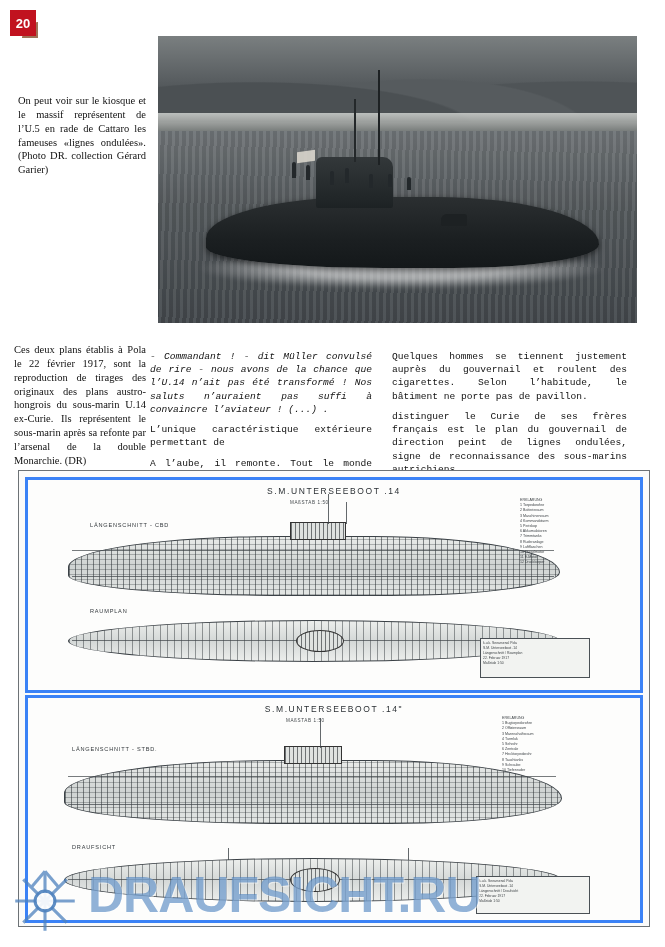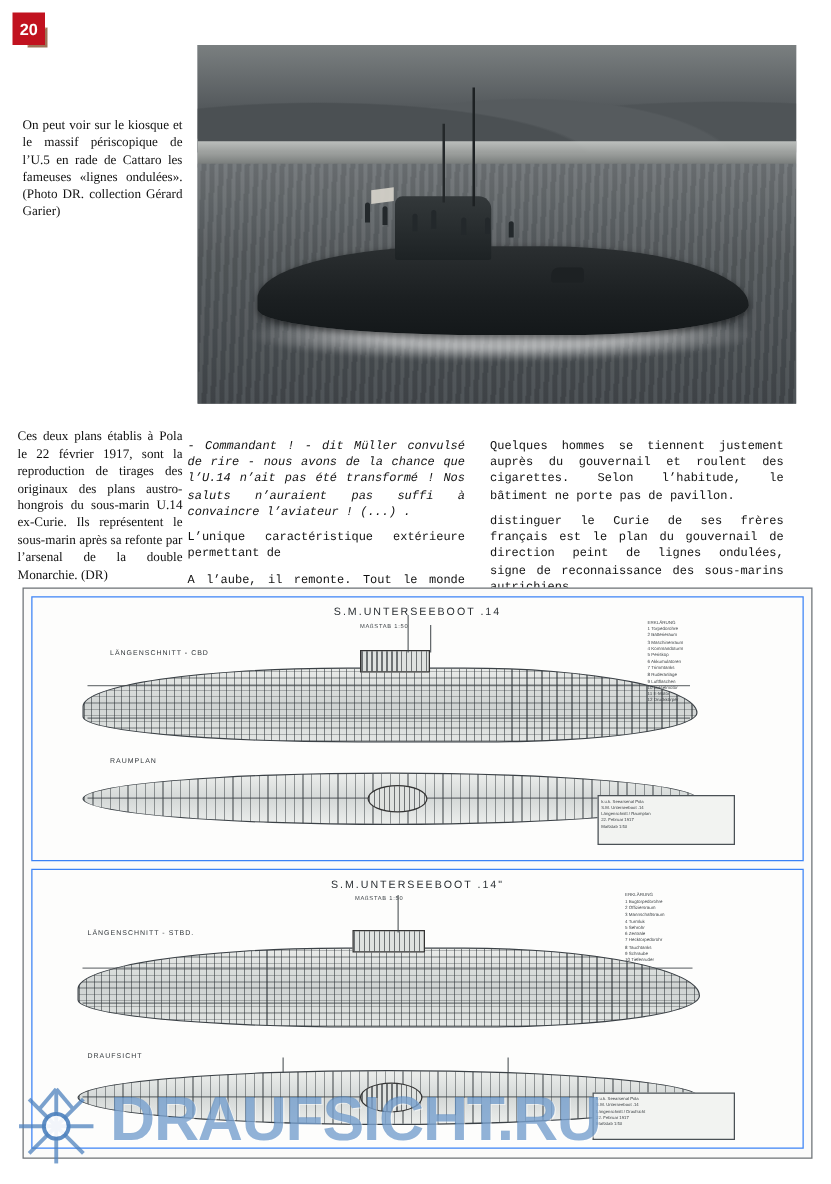--- a/index.html
+++ b/index.html
@@ -193,21 +193,21 @@
     width: 630px;
     height: 455px;
     background: #fbfbfa;
     border: 1px solid #6d7276;
   }
   .plan-panel {
     position: absolute;
     left: 6px;
     right: 6px;
     background: #fdfdfc;
-    border: 1px solid #3b82f6;
+    border: 3px solid #3b82f6;
   }
   #plan-top    { top: 6px;   height: 210px; }
   #plan-bottom { top: 224px; height: 222px; }
 
   .plan-title {
     position: absolute;
     top: 6px;
     left: 0; right: 0;
     text-align: center;
     font-family: "Liberation Sans", sans-serif;
@@ -336,21 +336,21 @@
   <div class="gun"></div>
   <div class="crew" style="left:28%;top:44%;height:16px"></div>
   <div class="crew" style="left:31%;top:45%;height:15px"></div>
   <div class="crew" style="left:36%;top:47%;height:14px"></div>
   <div class="crew" style="left:39%;top:46%;height:15px"></div>
   <div class="crew" style="left:44%;top:48%;height:14px"></div>
   <div class="crew" style="left:48%;top:48%;height:13px"></div>
   <div class="crew" style="left:52%;top:49%;height:13px"></div>
 </div>
 
-<div class="caption" id="caption-photo">On peut voir sur le kiosque et le massif périscopique de l’U.5 en rade de Cattaro les fameuses «lignes ondulées». (Photo DR. collection Gérard Garier)</div>
+<div class="caption" id="caption-photo">On peut voir sur le kiosque et le massif représentent de l’U.5 en rade de Cattaro les fameuses «lignes ondulées». (Photo DR. collection Gérard Garier)</div>
 <div class="caption" id="caption-plans">Ces deux plans établis à Pola le 22 février 1917, sont la reproduction de tirages des originaux des plans austro-hongrois du sous-marin U.14 ex-Curie. Ils représentent le sous-marin après sa refonte par l’arsenal de la double Monarchie. (DR)</div>
 
 <div class="bodycol" id="col-left">
   <p class="it">- Commandant ! - dit Müller convulsé de rire - nous avons de la chance que l’U.14 n’ait pas été transformé ! Nos  saluts n’auraient pas suffi à convaincre l’aviateur ! (...) .</p>
   <p>L’unique caractéristique extérieure permettant de</p>
   <p>A l’aube, il remonte. Tout le monde est sur le pont et se chauffe au soleil.</p>
 </div>
 
 <div class="bodycol" id="col-right">
   <p>Quelques hommes se tiennent justement auprès du gouvernail et roulent des cigarettes. Selon l’habitude, le bâtiment ne porte pas de pavillon.</p>

